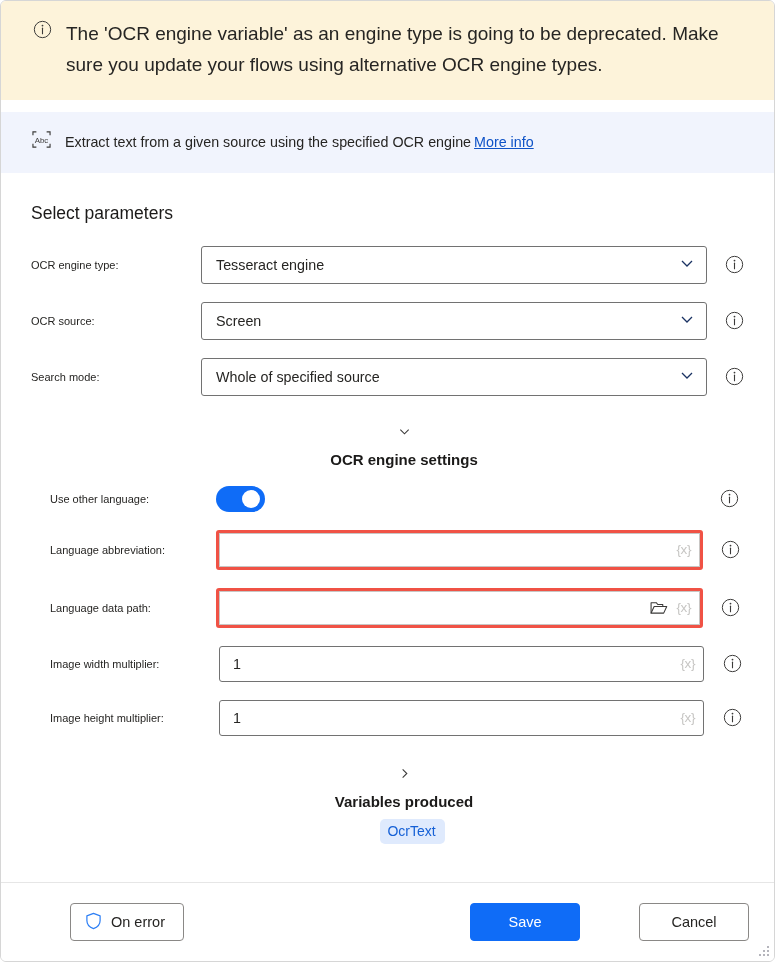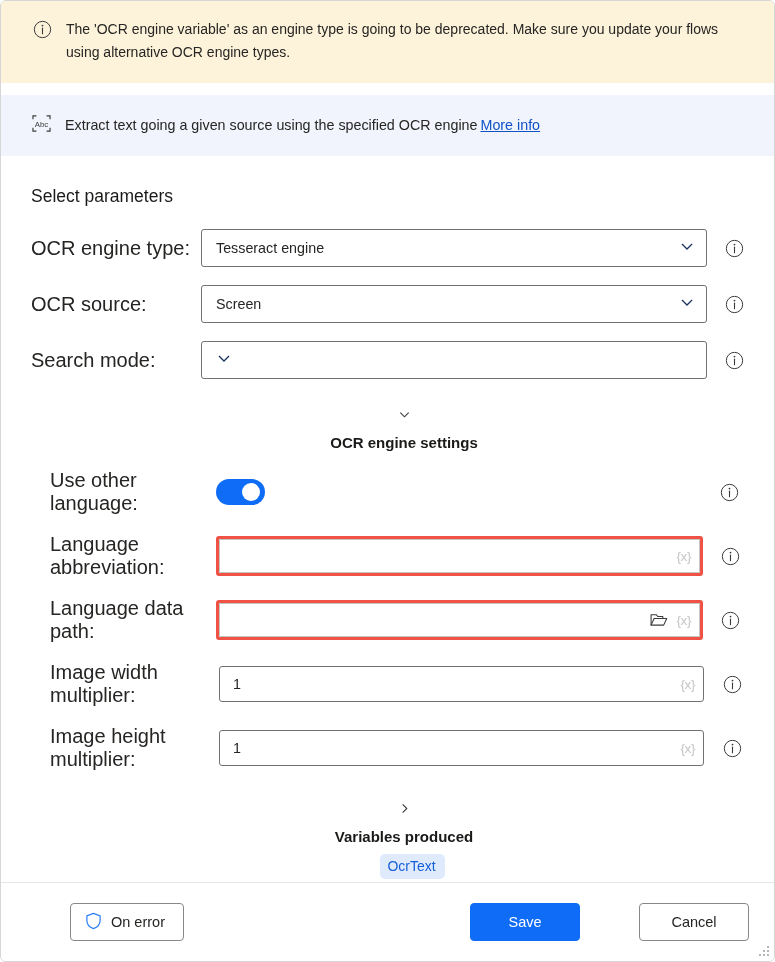--- a/index.html
+++ b/index.html
@@ -61,21 +61,21 @@
     padding: 17px 30px 19px 32px;
     display: flex;
     align-items: flex-start;
     gap: 14px;
   }
   .warn-icon {
     flex: 0 0 auto;
     margin-top: 2px;
   }
   .warn-text {
-    font-size: 14px;
+    font-size: 19px;
     line-height: 1.65;
     color: #262523;
     max-width: 672px;
   }
 
   .banner-gap { height: 12px; background: #ffffff; }
 
   
   .info-strip {
     background: #f1f4fd;
@@ -114,21 +114,21 @@
 
   .field-row {
     display: flex;
     align-items: center;
     padding-left: 30px;
     margin-top: 18px;
   }
   .field-row.first { margin-top: 22px; }
 
   .field-label {
-    font-size: 20px;
+    font-size: 11px;
     color: #262523;
     width: 170px;
     flex: 0 0 170px;
     text-align: left;
   }
   .field-label.indent {
     padding-left: 19px;
     width: 166px;
     flex: 0 0 166px;
   }
@@ -334,21 +334,21 @@
     <span class="abc-icon">
       <svg width="21" height="19" viewBox="0 0 22 20">
         <path d="M2 5.5 V2 H5.6" stroke="#3b3a39" stroke-width="1.2" fill="none"></path>
         <path d="M20 5.5 V2 H16.4" stroke="#3b3a39" stroke-width="1.2" fill="none"></path>
         <path d="M2 14.5 V18 H5.6" stroke="#3b3a39" stroke-width="1.2" fill="none"></path>
         <path d="M20 14.5 V18 H16.4" stroke="#3b3a39" stroke-width="1.2" fill="none"></path>
         <text x="11" y="13.6" font-family="Liberation Sans, sans-serif" font-size="8.2" fill="#3b3a39" text-anchor="middle">Abc</text>
       </svg>
     </span>
     <div class="info-strip-text">
-      <span>Extract text going a given source using the specified OCR engine</span><a class="more-info-link">More info</a>
+      <span>Extract text from a given source using the specified OCR engine</span><a class="more-info-link">More info</a>
     </div>
   </div>
 
   <div class="body-area">
 
     <div class="section-title">Select parameters</div>
 
     <div class="field-row first">
       <div class="field-label">OCR engine type:</div>
       <div class="control-wrap">
@@ -388,20 +388,21 @@
             <path d="M10 8.6 V14.4" stroke="#3b3a39" stroke-width="1.15" stroke-linecap="round"></path>
           </svg>
         </span>
       </div>
     </div>
 
     <div class="field-row">
       <div class="field-label">Search mode:</div>
       <div class="control-wrap">
         <div class="dropdown">
+          <span class="dropdown-value">Whole of specified source</span>
           <span class="chev-down">
             <svg width="16" height="16" viewBox="0 0 16 16">
                 <path d="M3 6 L8 11 L13 6" stroke="#1a3263" stroke-width="1.3" fill="none"></path>
               </svg>
           </span>
         </div>
         <span class="info-icon">
           <svg width="19" height="19" viewBox="0 0 20 20">
             <circle cx="10" cy="10" r="8.6" stroke="#3b3a39" stroke-width="1.05" fill="none"></circle>
             <circle cx="10" cy="5.9" r="0.95" fill="#3b3a39"></circle>

